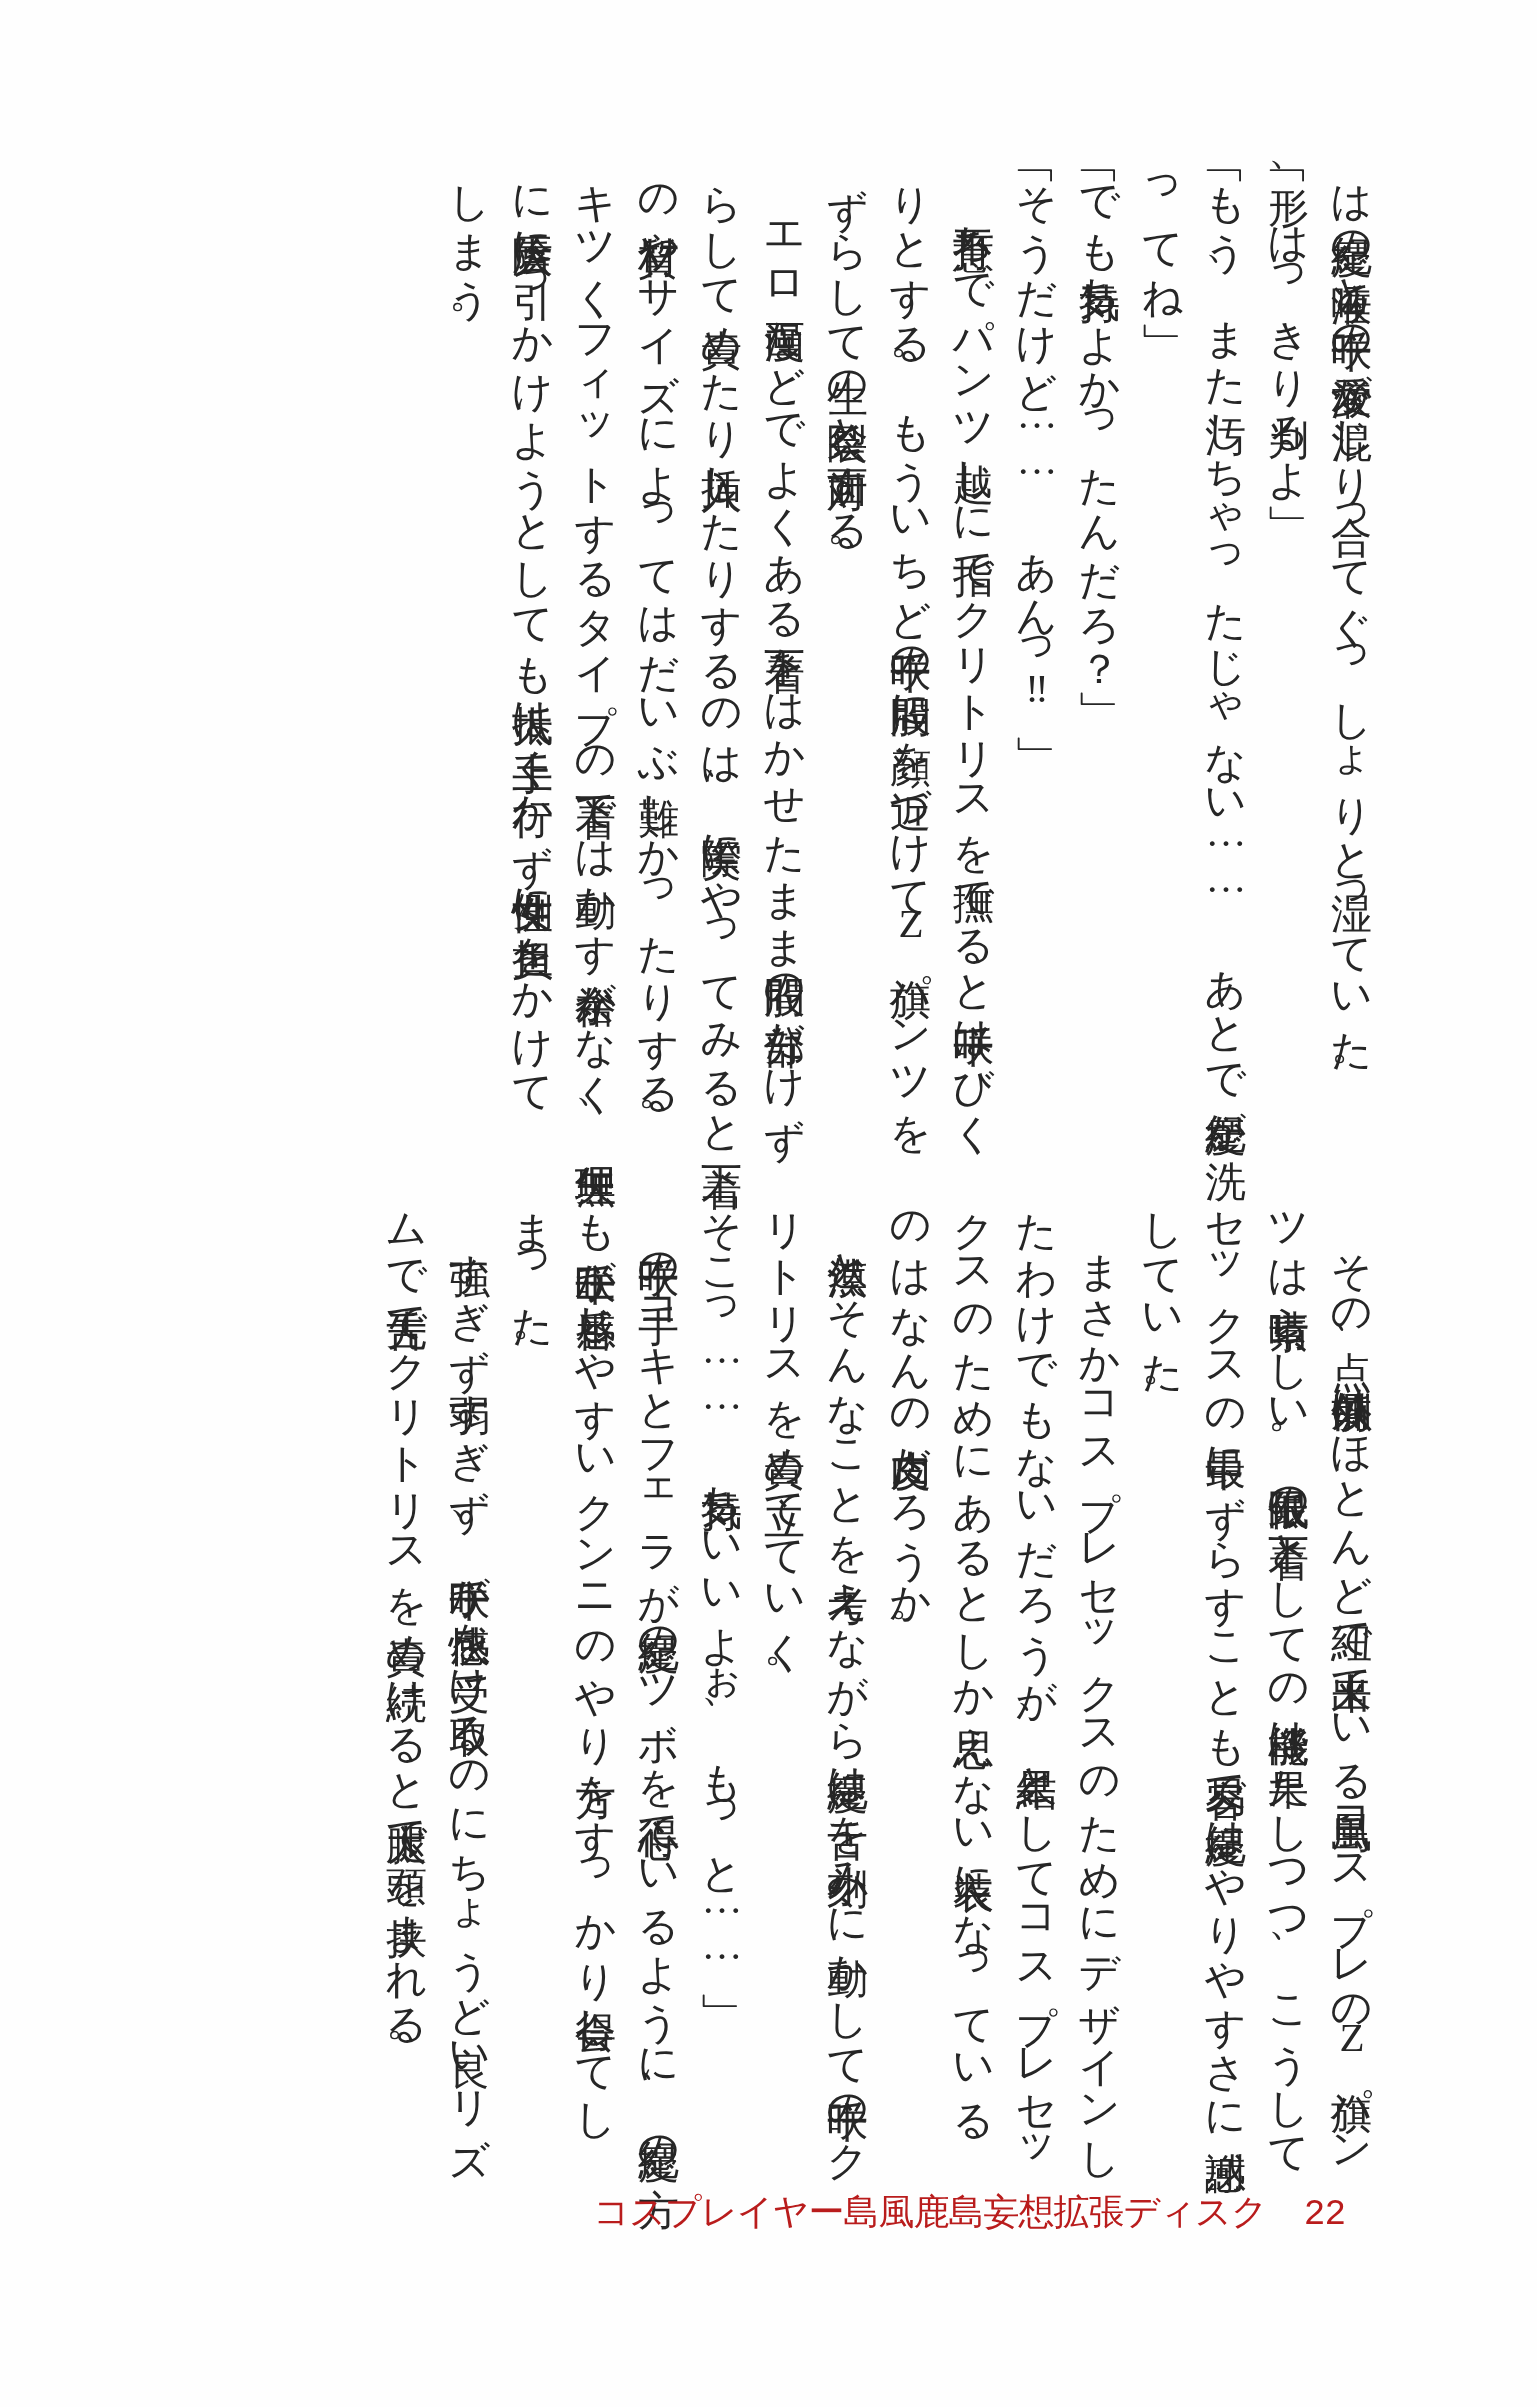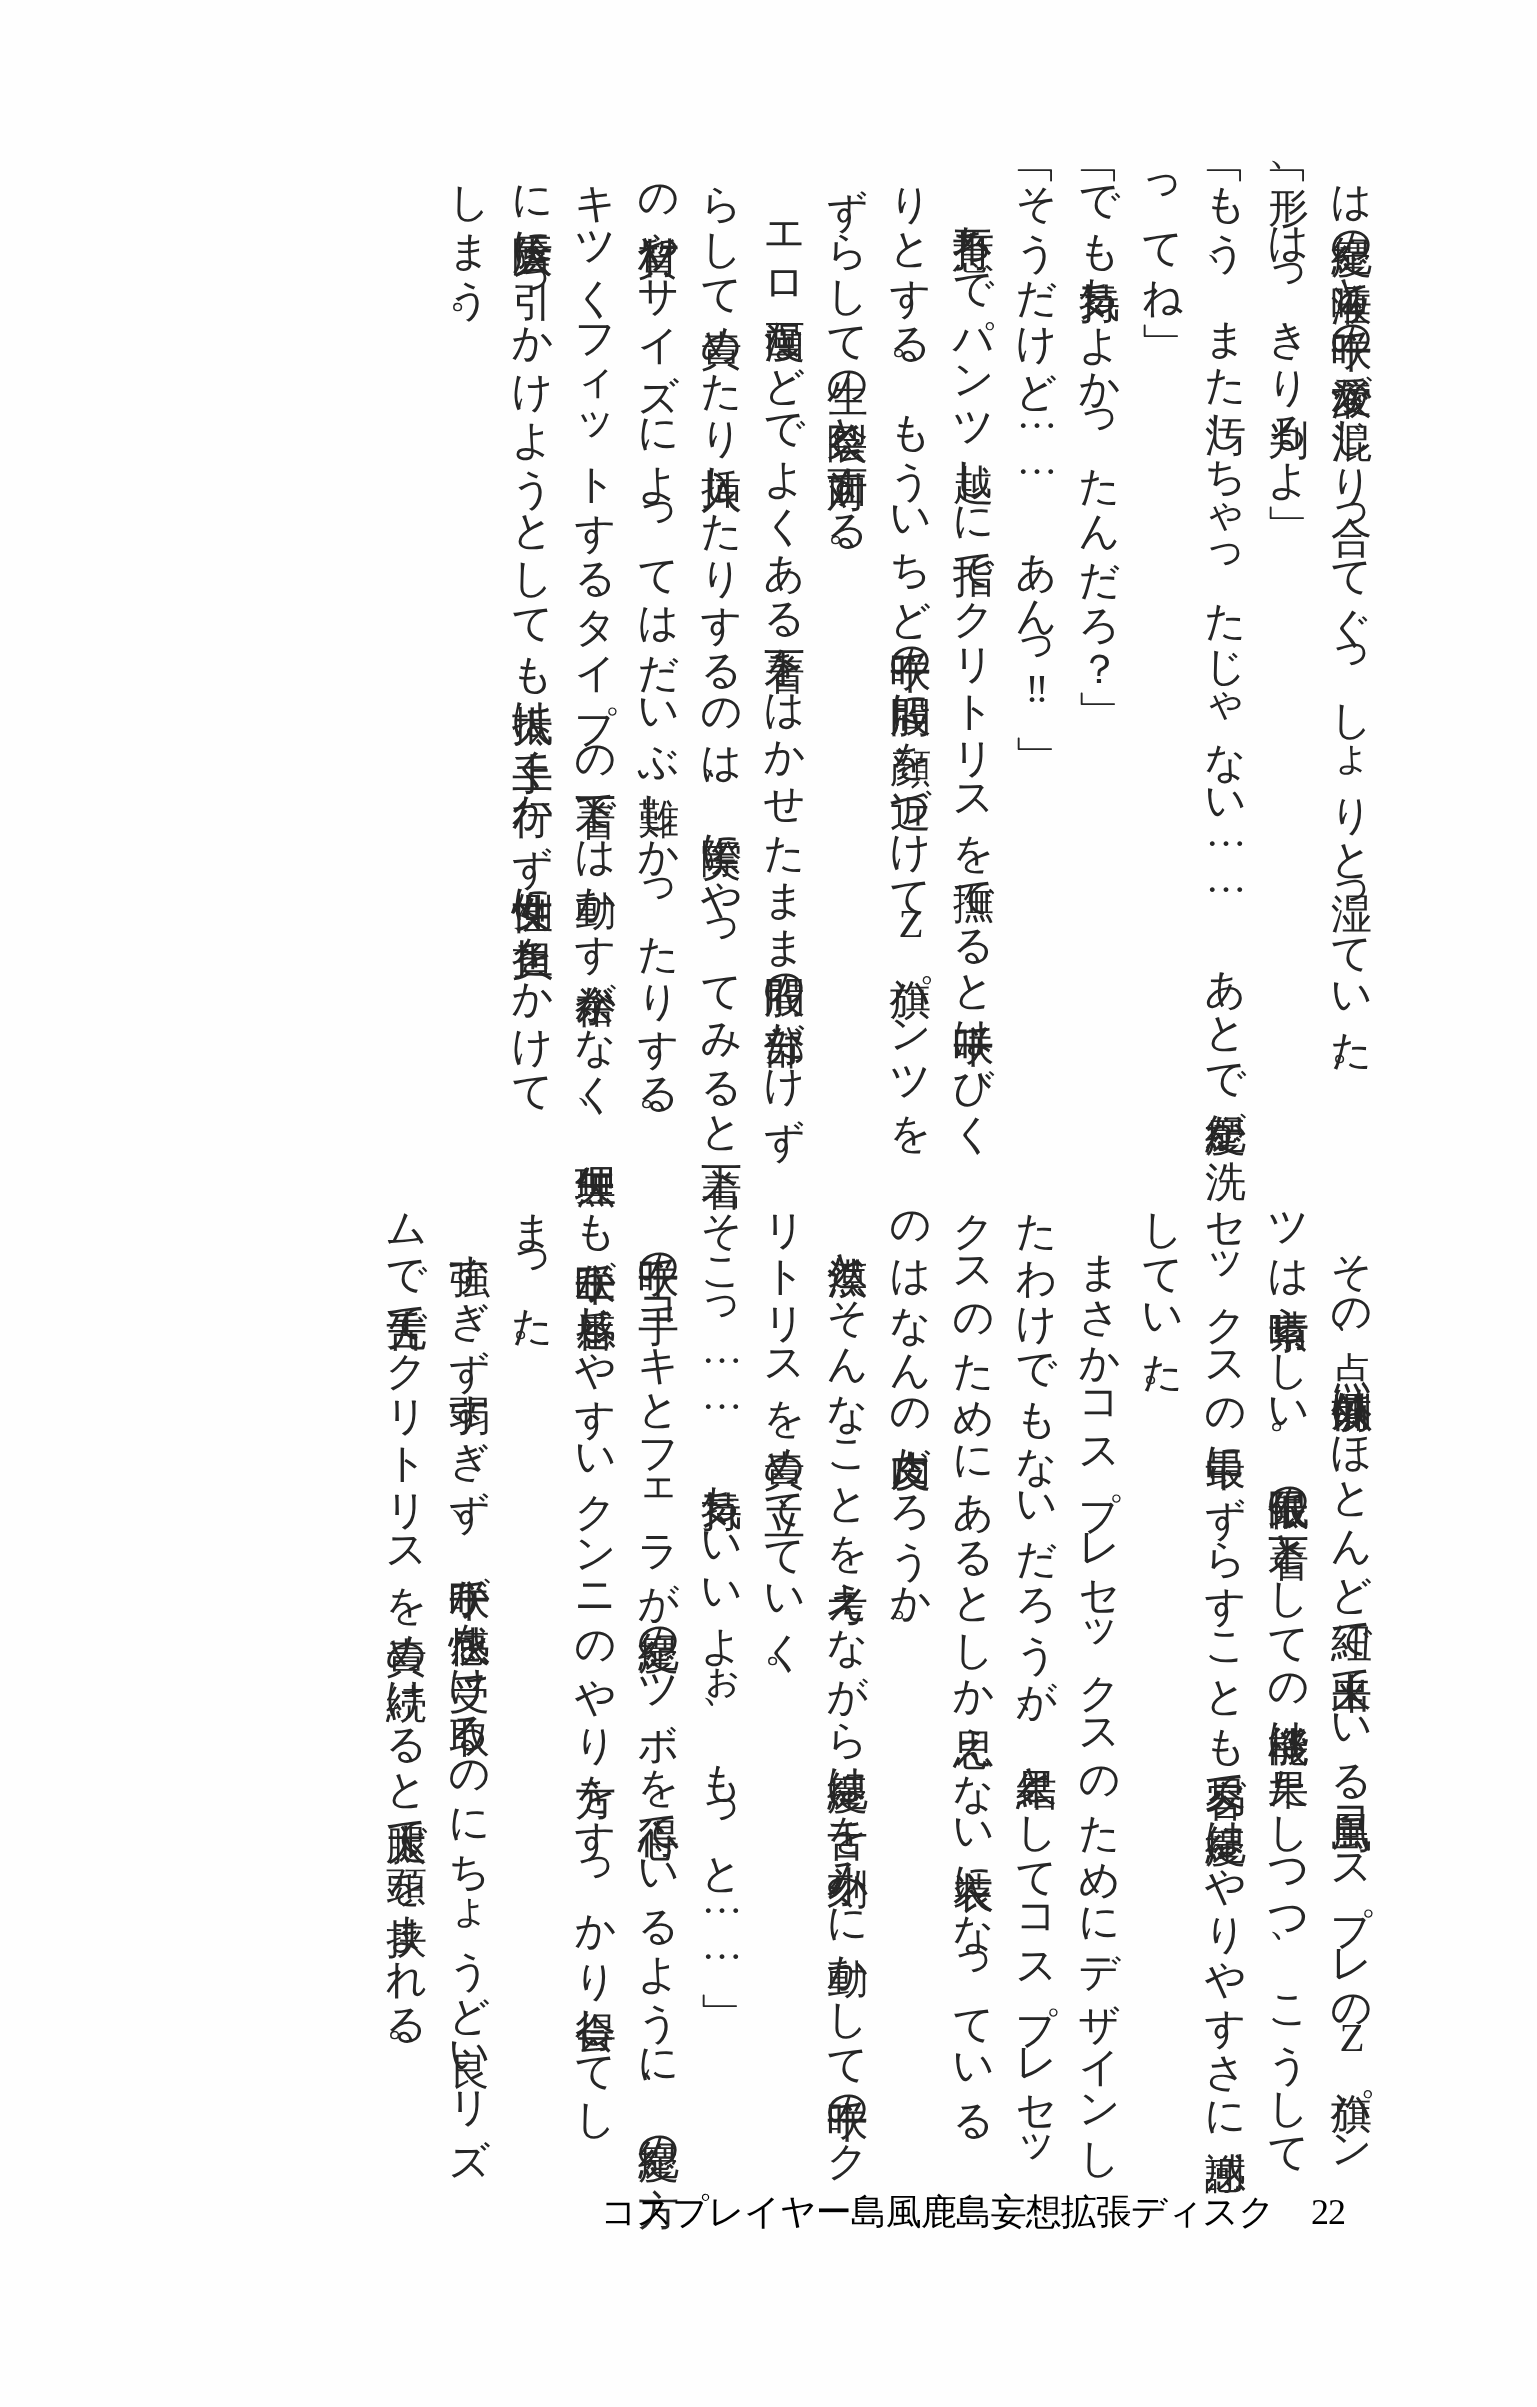--- a/index.html
+++ b/index.html
@@ -34,24 +34,24 @@
     margin: 0;
     padding: 0;
   }
   .para.indent {
     text-indent: 41px;
   }
   #footer {
     position: absolute;
     top: 2188px;
     right: 192px;
-    font-family: Liberation Serif, serif;
+    font-family: Liberation Mono, monospace;
     font-size: 36px;
     letter-spacing: -1px;
-    color: #000000;
+    color: #b91c1c;
     white-space: nowrap;
   }
   #footer .spacer {
     display: inline-block;
     width: 37px;
   }
 </style>
 </head>
 <body>
 

